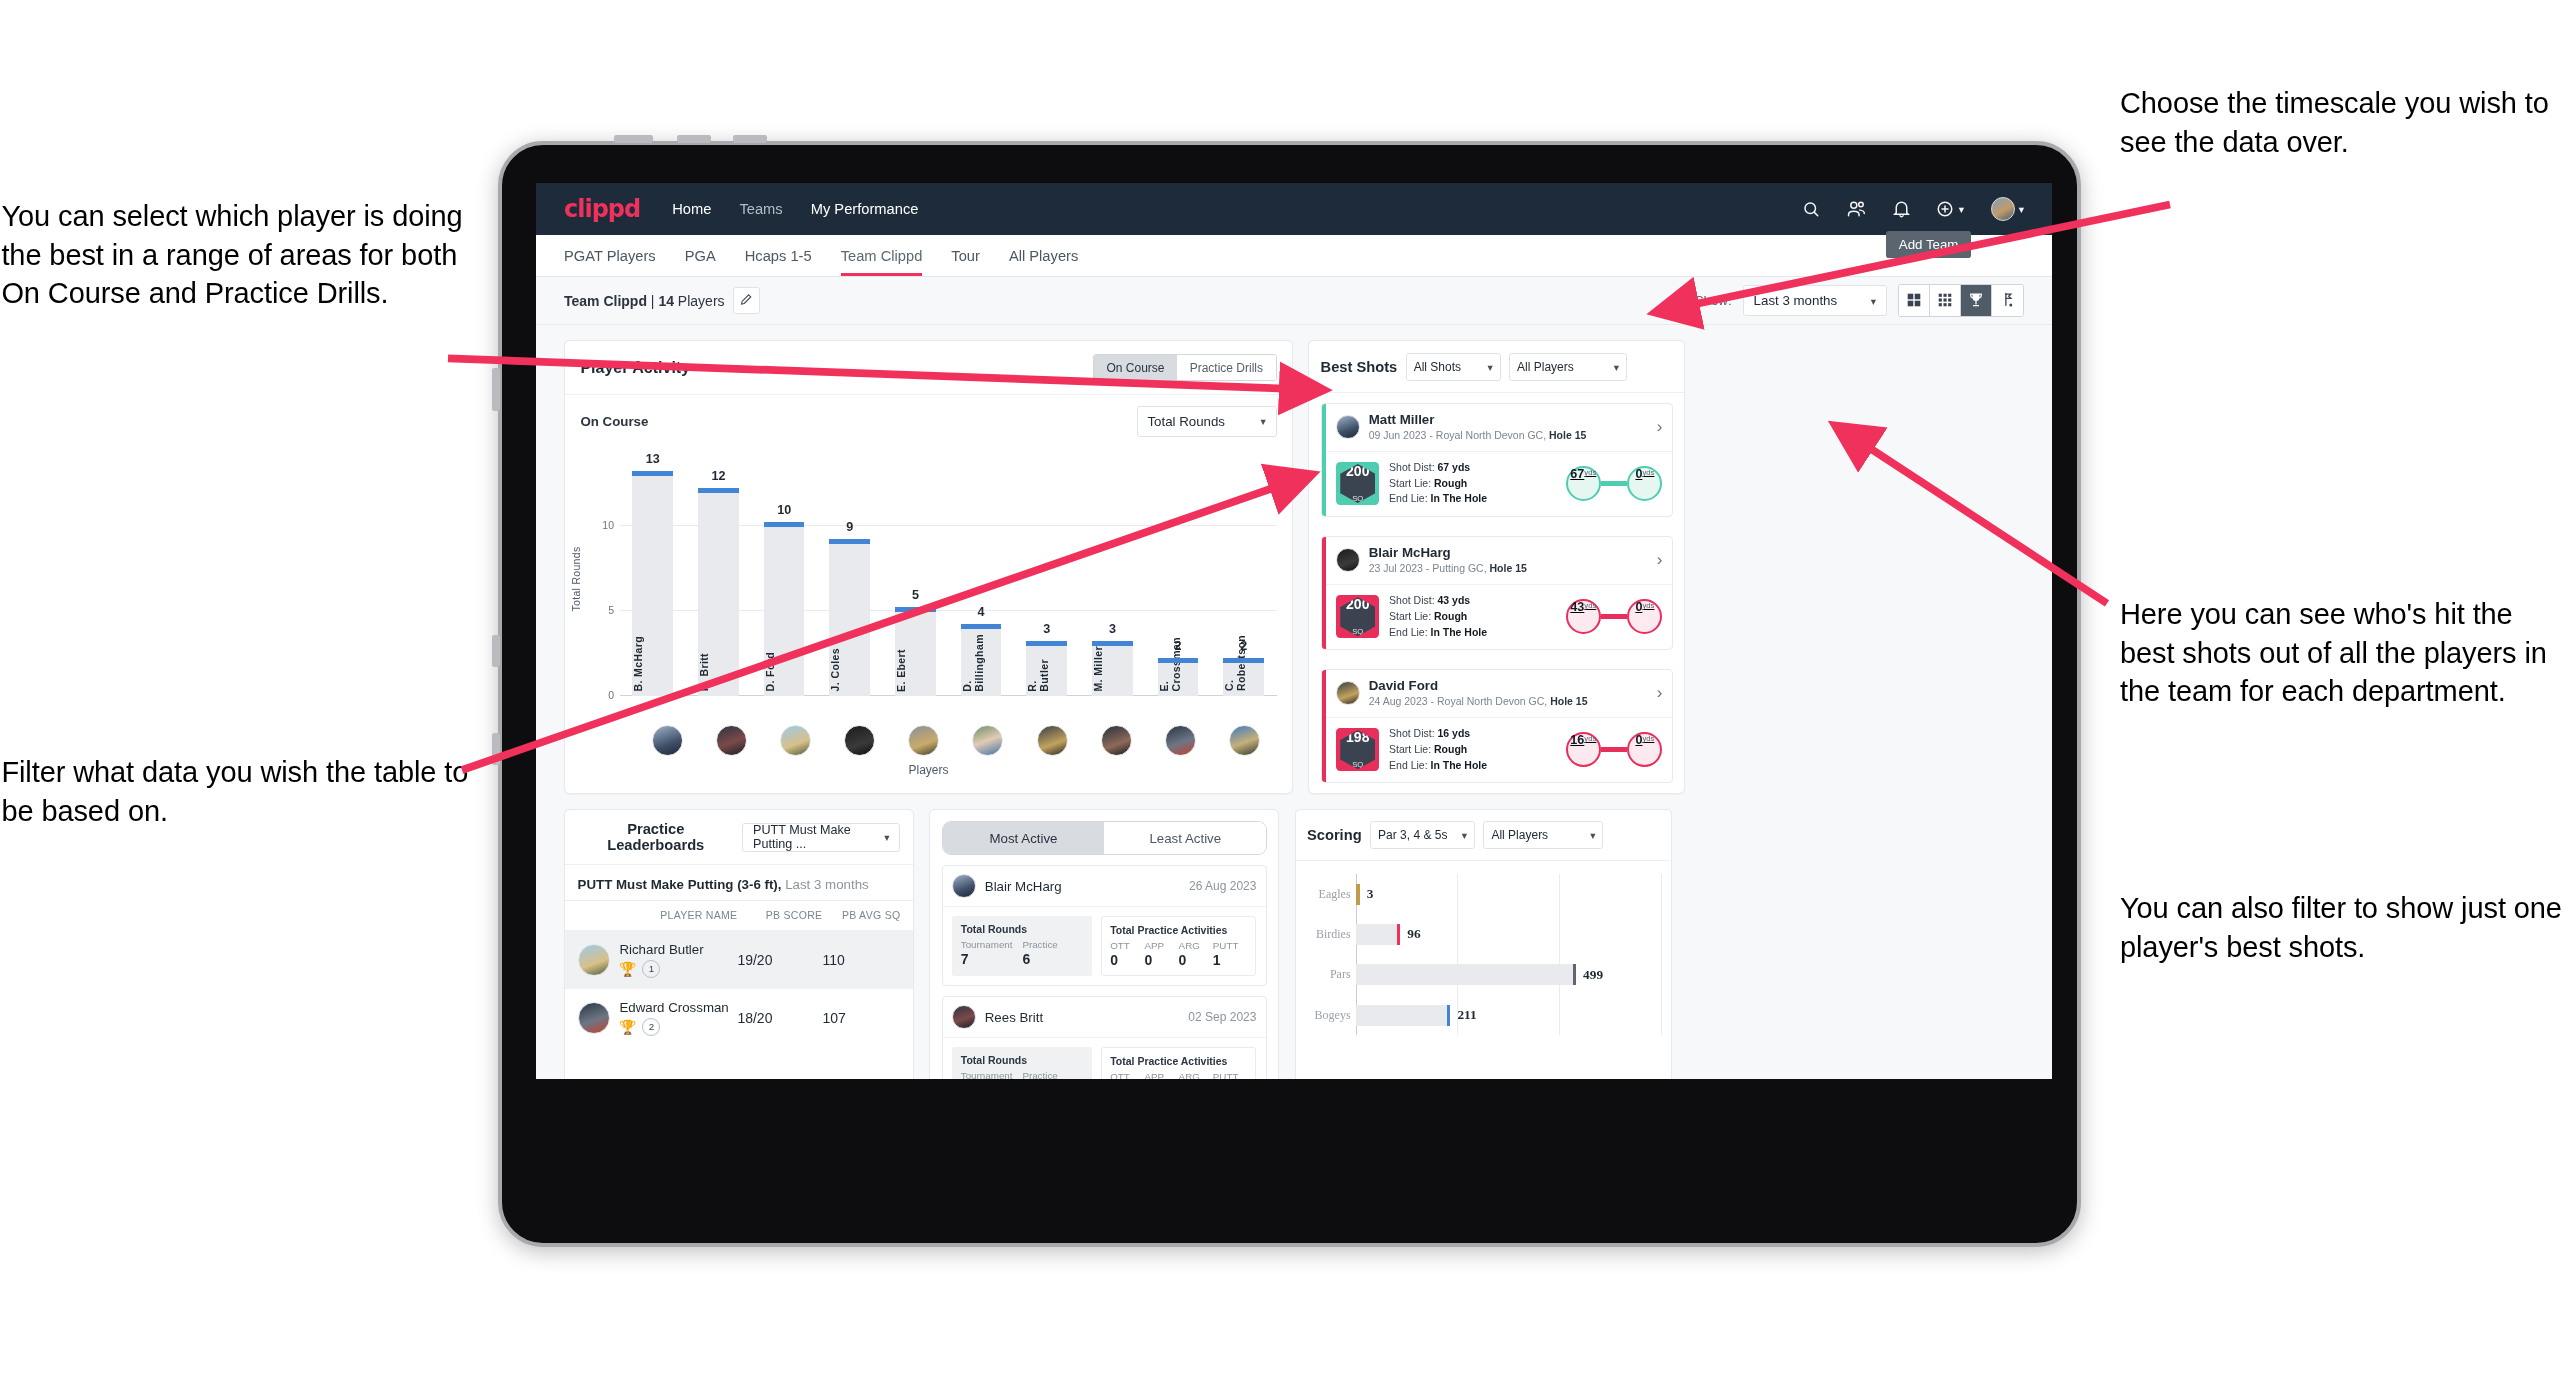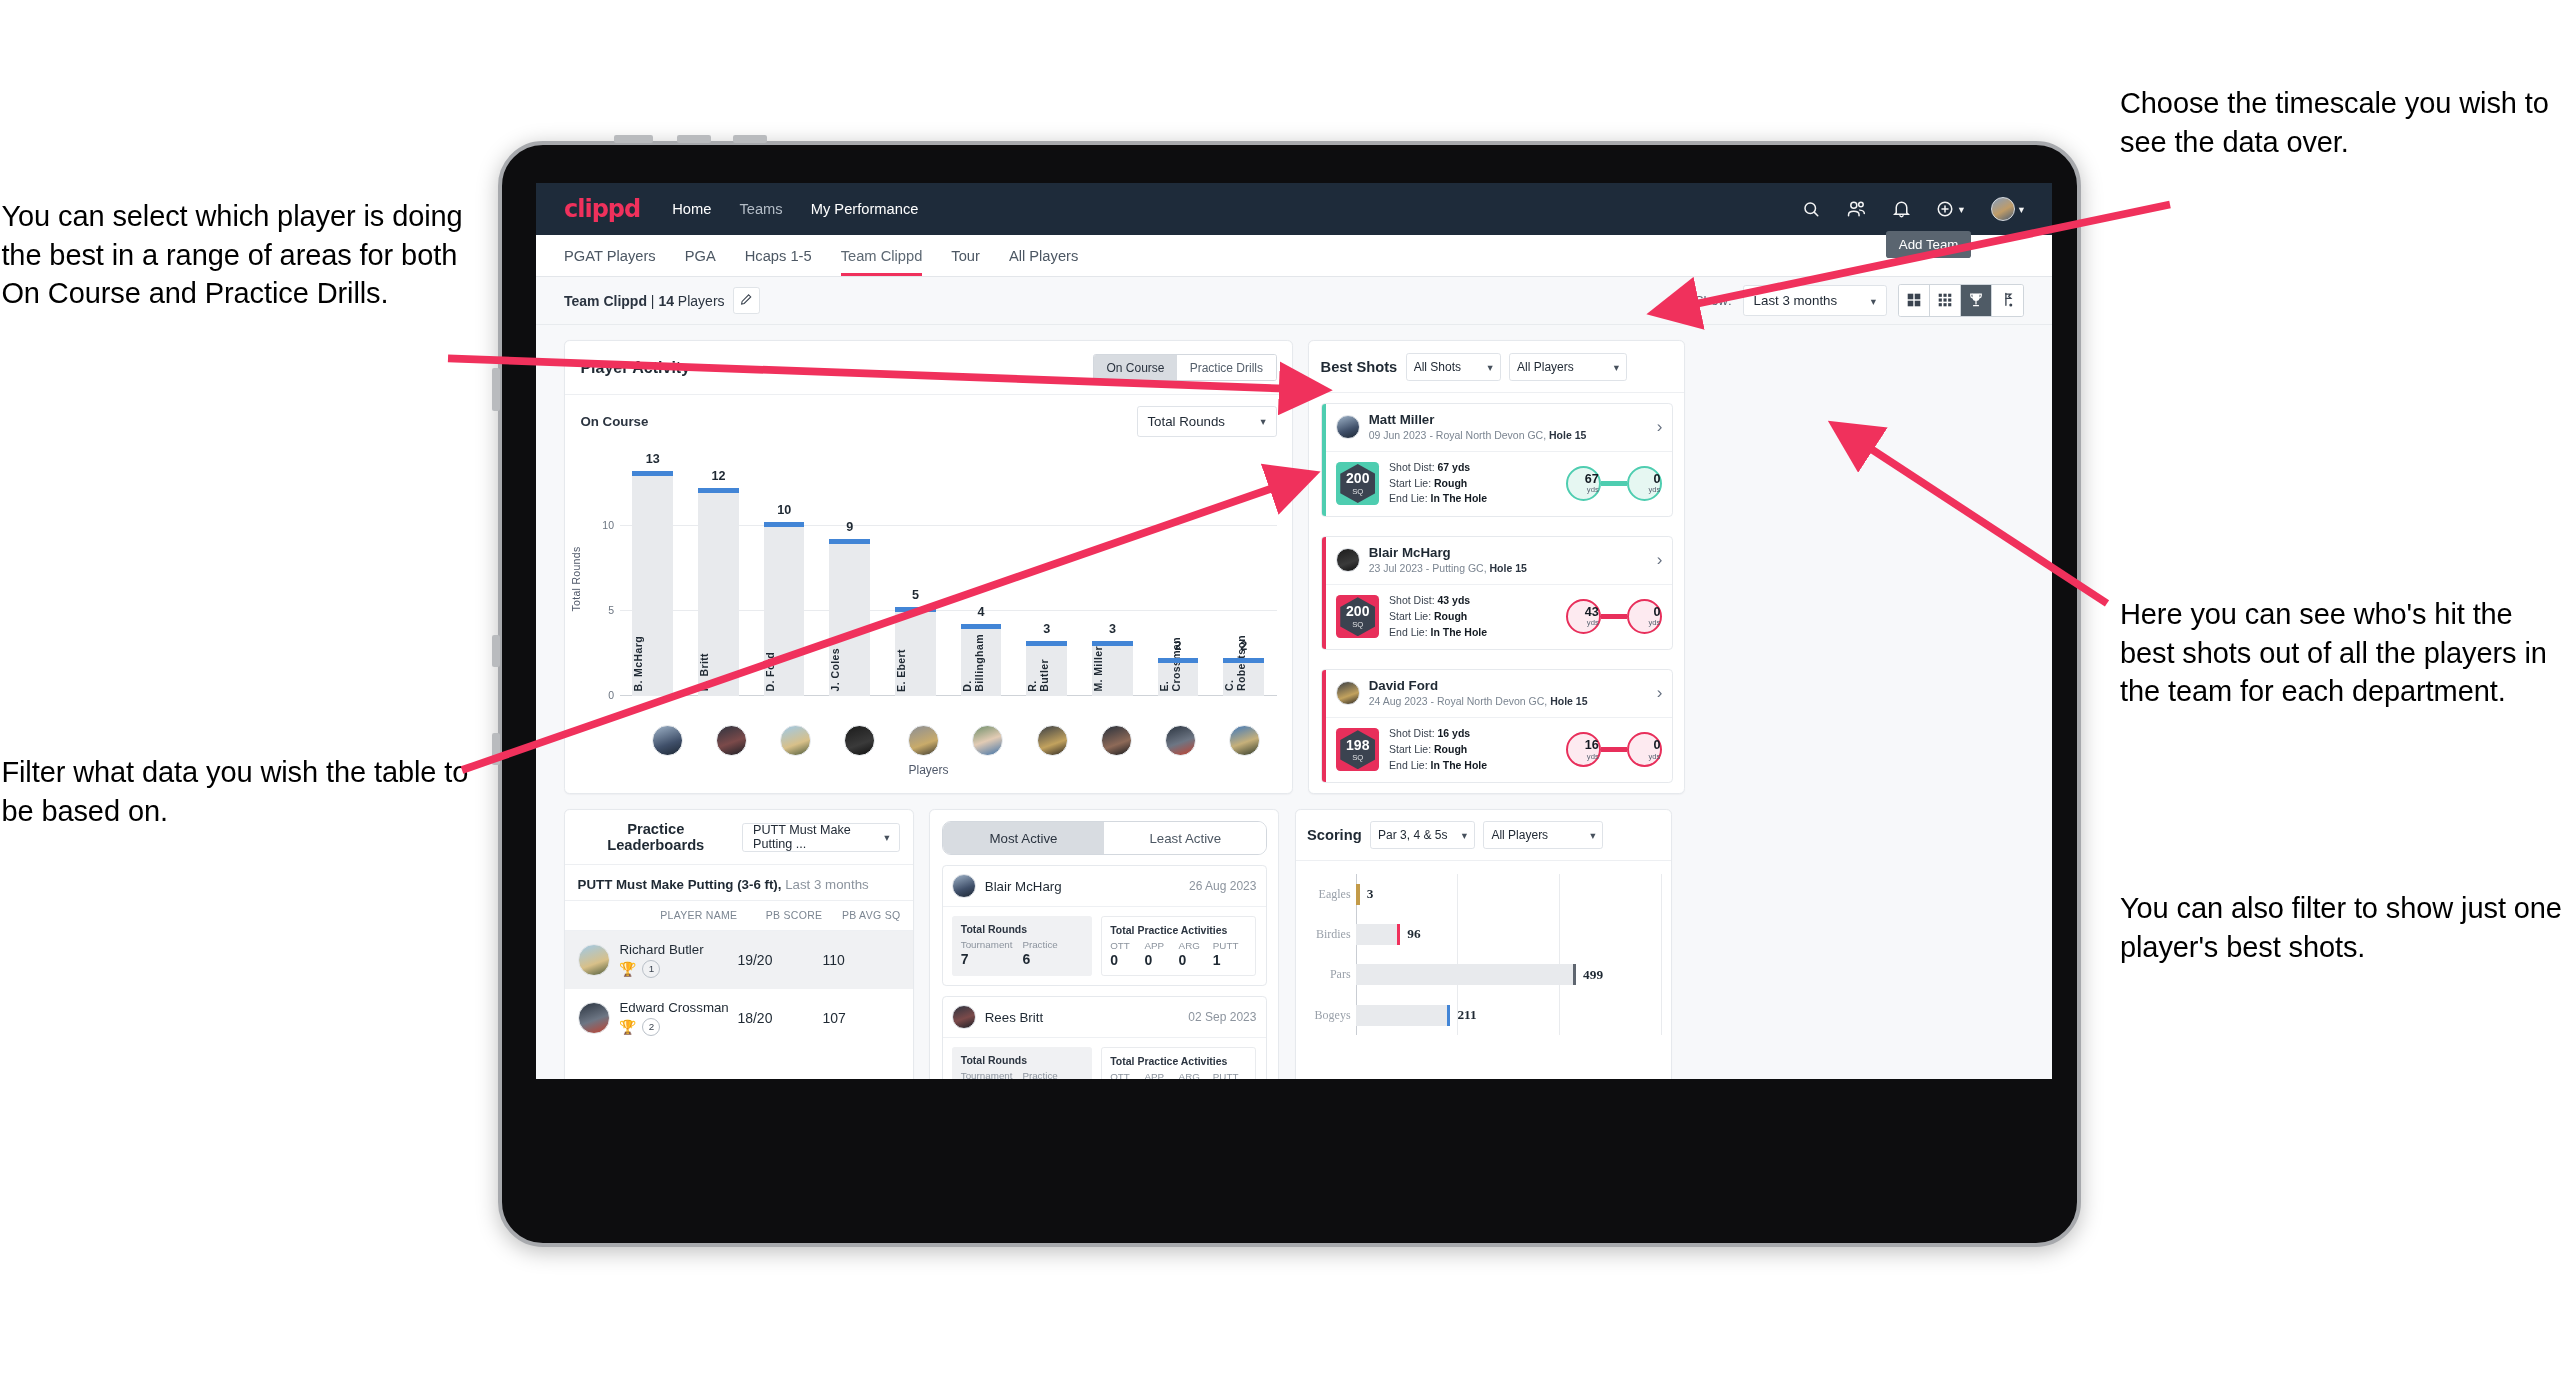--- a/index.html
+++ b/index.html
@@ -208,32 +208,33 @@
   .bs-meta b { color: #2b3440; }
   .bs-chev { margin-left: auto; font-size: 17px; color: #667080; font-weight: 300; }
   .bs-bot { display: flex; align-items: center; gap: 9.8px; padding: 8.4px 9.8px; }
   .sqbox {
     width: 43px; height: 43px; border-radius: 4.2px;
     display: flex; align-items: center; justify-content: center; flex: 0 0 43px;
   }
   .hexi {
     width: 35px; height: 39px; background: #3b4350;
     clip-path: polygon(50% 0%, 100% 25%, 100% 75%, 50% 100%, 0% 75%, 0% 25%);
-    display: flex; flex-direction: column; align-items: center; justify-content: center;
+    display: flex; flex-direction: column; align-items: center; justify-content: space-between;
     color: #fff;
   }
   .hexi .n { font-size: 14px; font-weight: 700; line-height: 1; }
   .hexi .u { font-size: 7.7px; opacity: .85; margin-top: 1.4px; }
   .bs-stats { font-size: 10.5px; color: #3a434f; line-height: 1.5; }
   .bs-stats b { color: #131a22; }
   .dumb { margin-left: auto; display: flex; align-items: center; }
   .dcirc {
     width: 35px; height: 35px; border-radius: 50%;
-    display: flex; flex-direction: column; align-items: flex-end; justify-content: center;
+    display: flex; flex-direction: row; align-items: flex-start; justify-content: center;
     background: #f6f7f8;
+    text-decoration: underline;
   }
   .dcirc .n { font-size: 12.6px; font-weight: 700; color: #131a22; line-height: 1; }
   .dcirc .u { font-size: 7.7px; color: #5a6472; }
   .dbar { width: 26.6px; height: 4.9px; }
 
   
   .pl-card { width: 350px; }
   .pl-head { display: flex; align-items: center; padding: 11.2px 12.6px; gap: 8.4px; border-bottom: 0.7px solid #edeff2; }
   .pl-head .card-title { font-size: 14.7px; text-align: center; }
   .pl-head .sel { height: 29px; font-size: 12.6px; width: 160px; }

